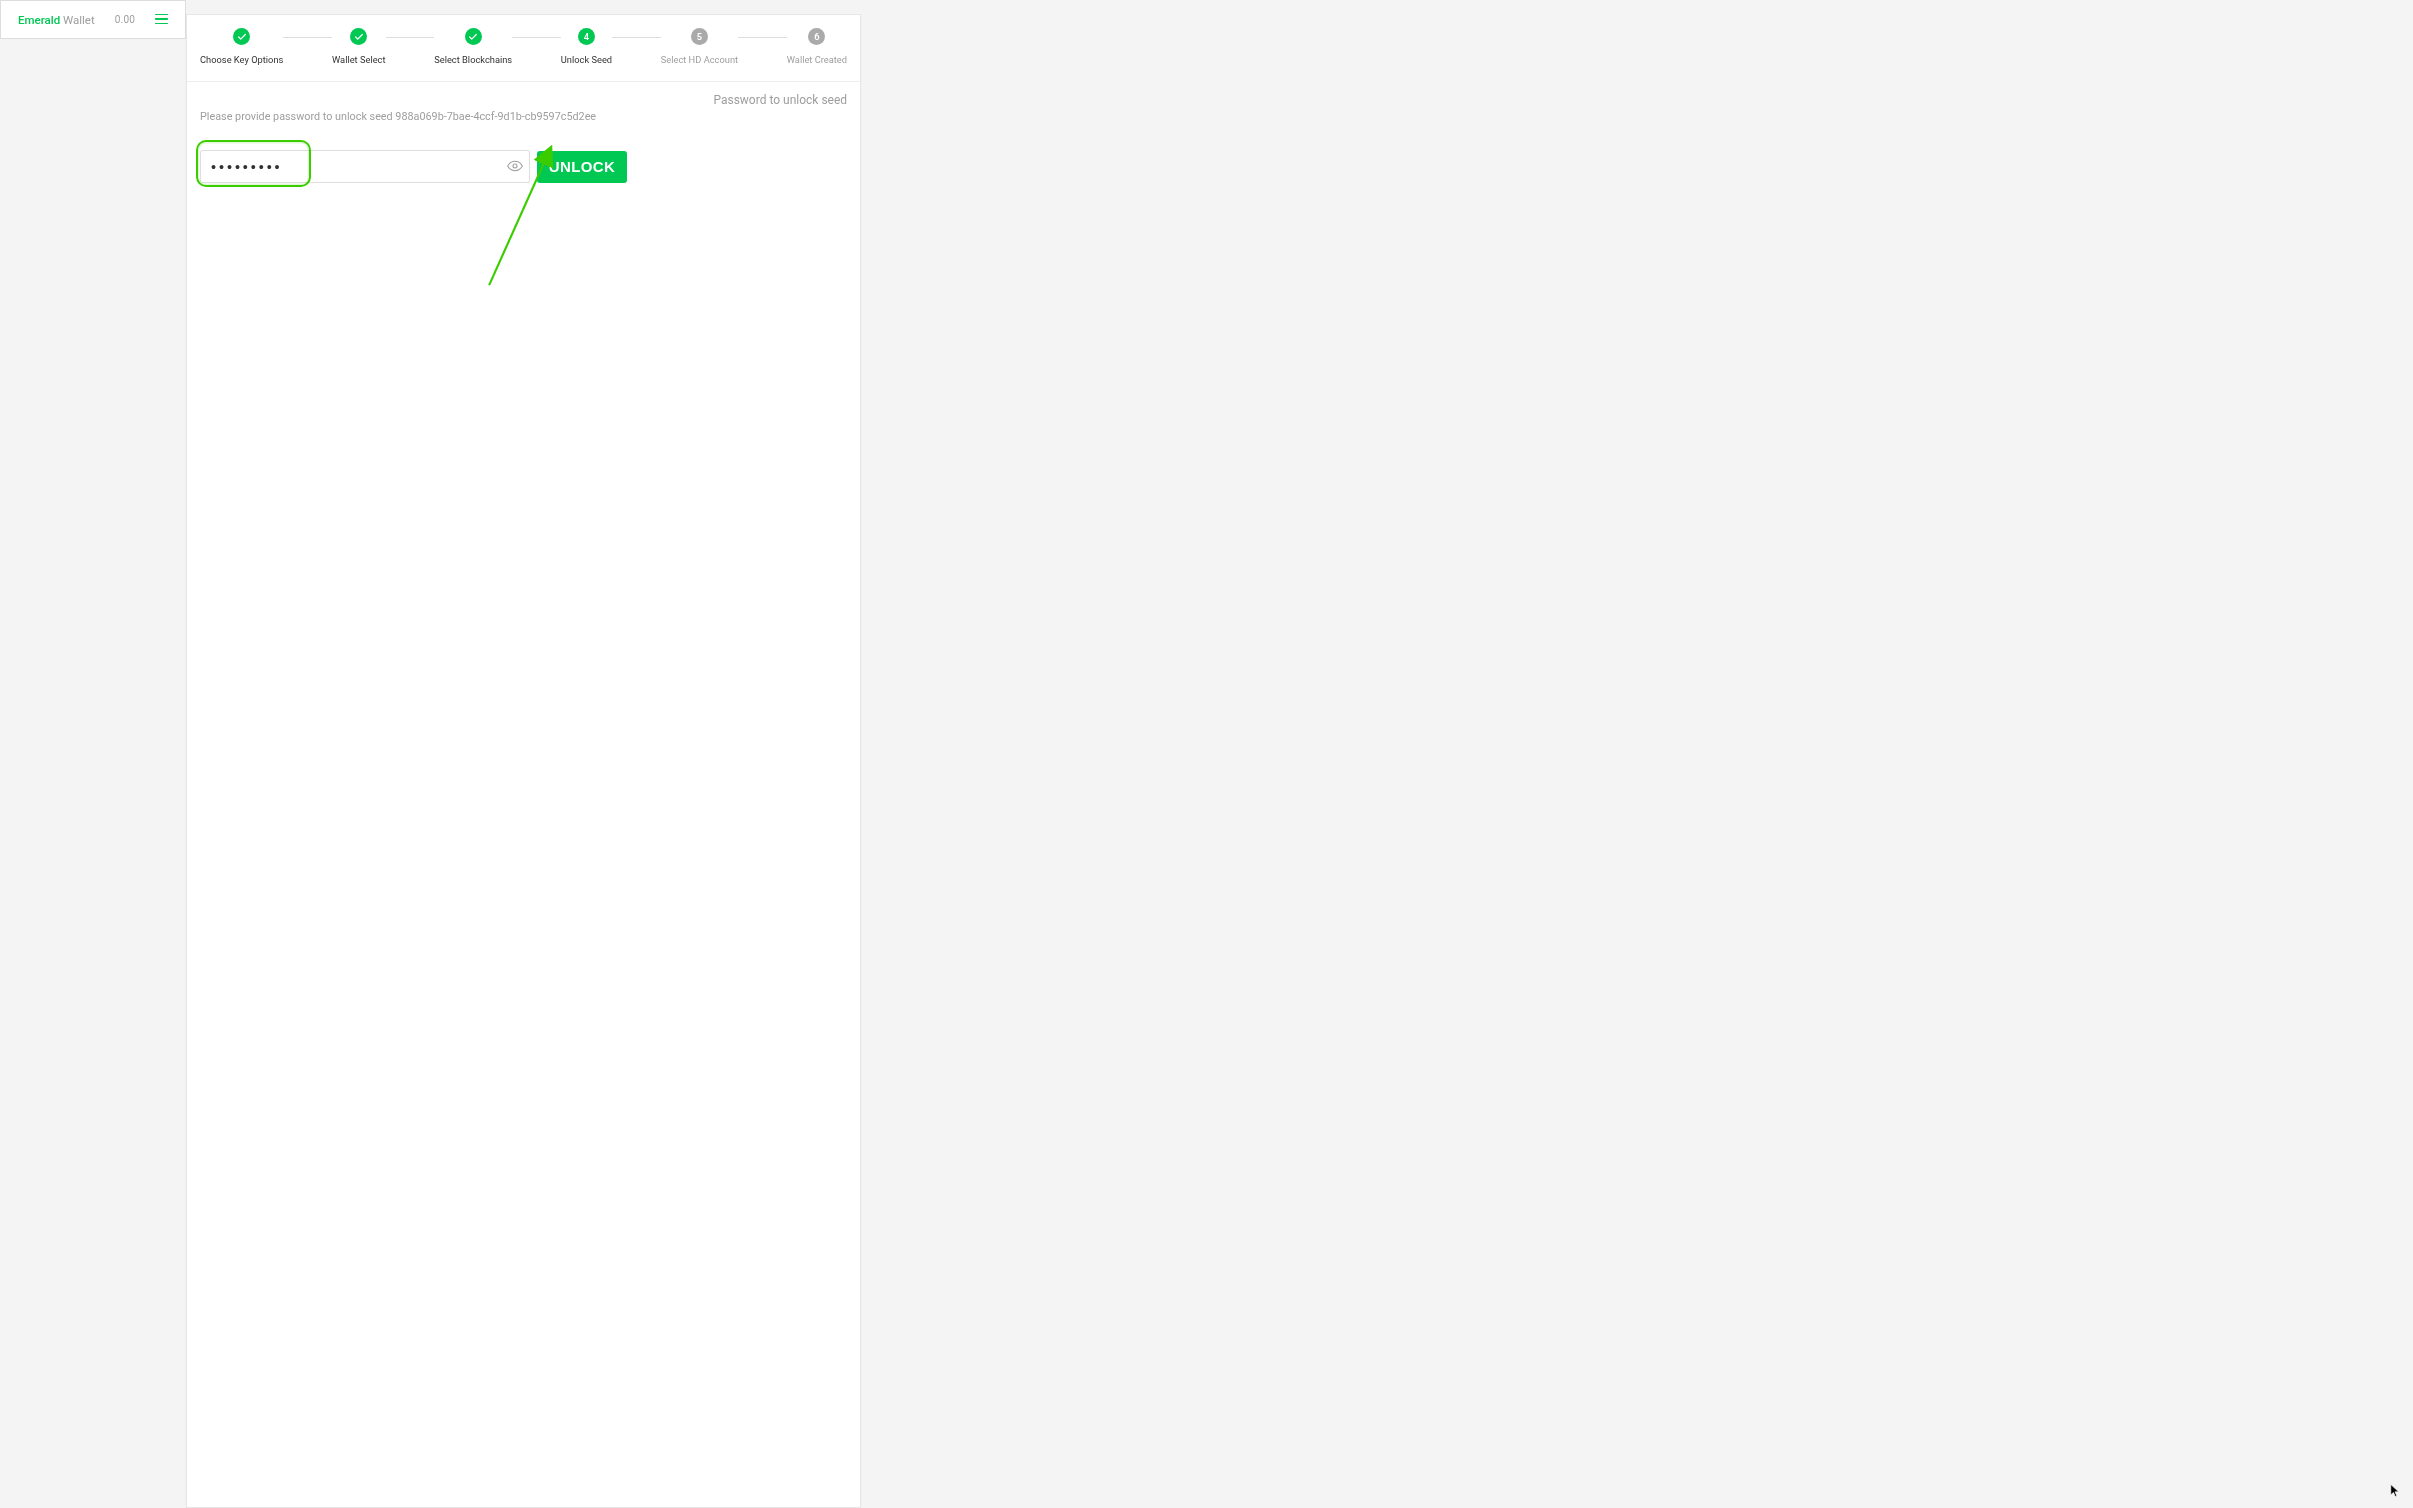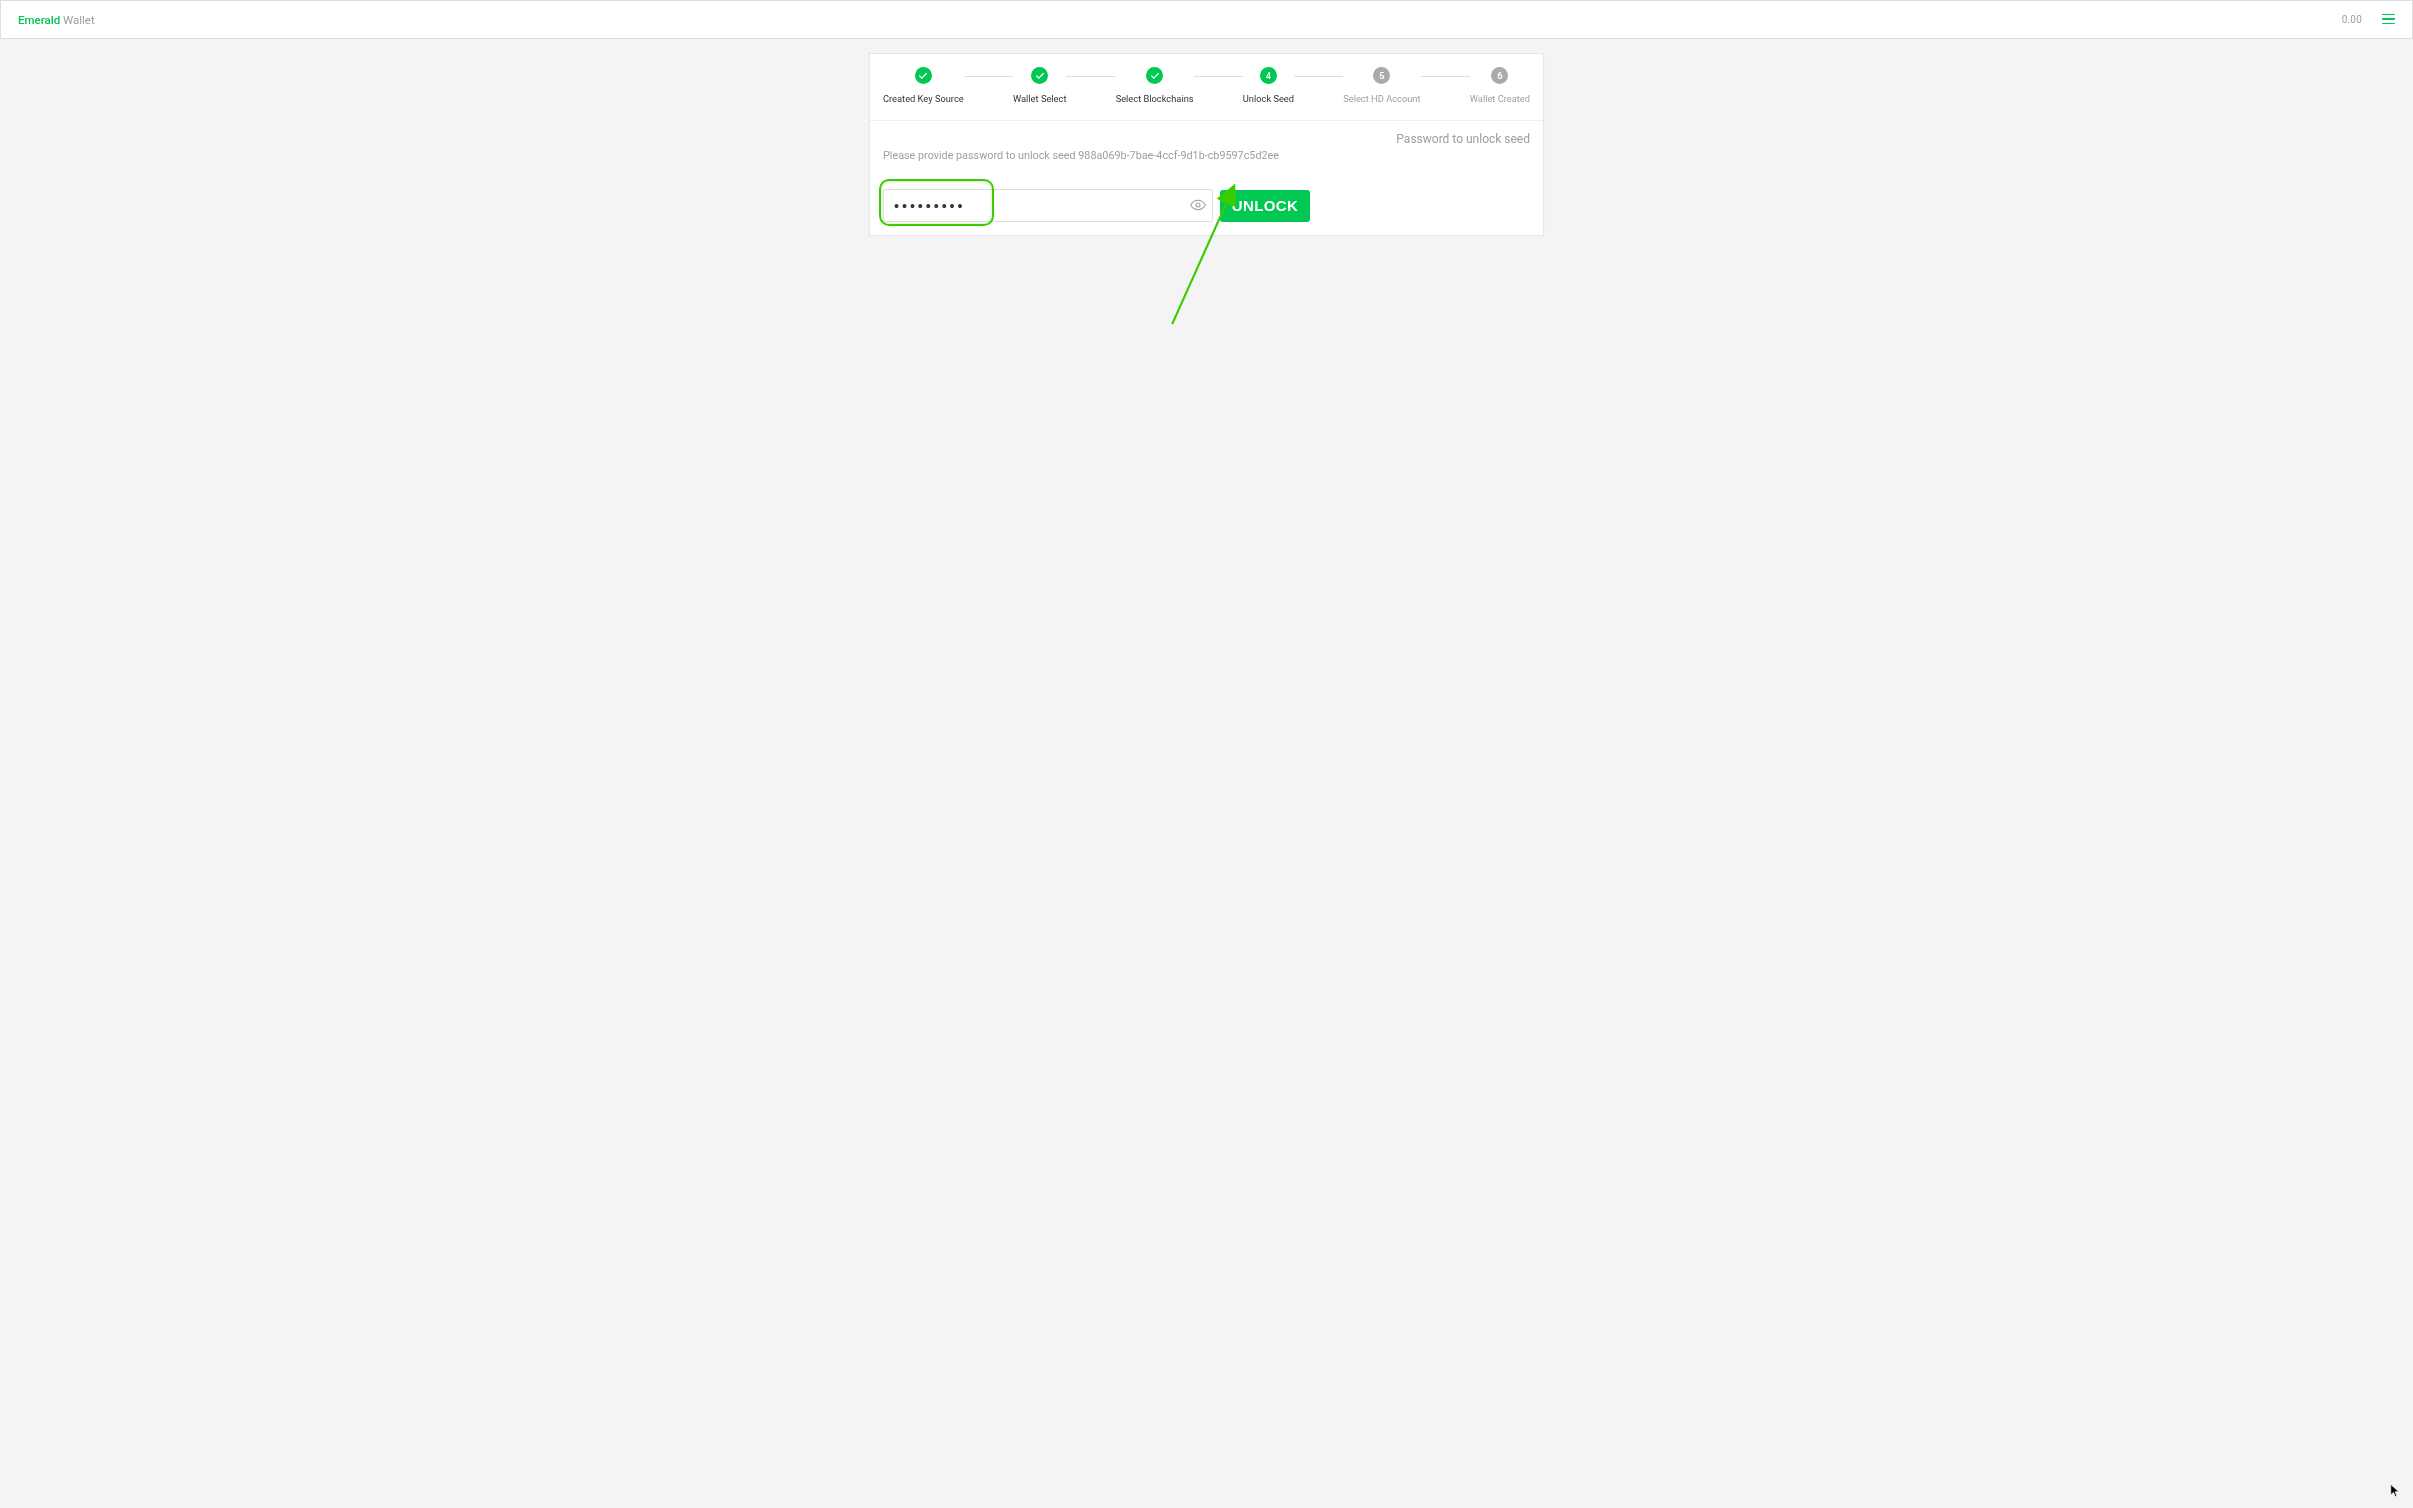--- a/index.html
+++ b/index.html
@@ -8,21 +8,21 @@
       font-family: -apple-system, BlinkMacSystemFont, "Segoe UI", Roboto, Helvetica, Arial, sans-serif;
       background: #f4f4f4;
       color: #333;
       font-size: 10px;
     }
 
     .app-frame {
       width: 100%;
       min-height: 100vh;
       display: flex;
-      flex-direction: column;
+      flex-direction: row;
     }
 
     .topbar {
       background: #fff;
       border: 0.7px solid #ddd;
       height: 39px;
       display: flex;
       align-items: center;
       justify-content: space-between;
       padding: 0 17px;
@@ -133,21 +133,21 @@
     <div class="card rel">
 
       <div class="stepper">
 
         <div class="step">
           <div class="step-circle done">
             <svg class="check-svg" viewBox="0 0 24 24" fill="none" stroke="#fff" stroke-width="3" stroke-linecap="round" stroke-linejoin="round">
                 <polyline points="20 6 9 17 4 12"></polyline>
               </svg>
           </div>
-          <div class="step-label">Created Key Source</div>
+          <div class="step-label">Choose Key Options</div>
         </div>
         <div class="step-line"></div>
 
         <div class="step">
           <div class="step-circle done">
             <svg class="check-svg" viewBox="0 0 24 24" fill="none" stroke="#fff" stroke-width="3" stroke-linecap="round" stroke-linejoin="round">
                 <polyline points="20 6 9 17 4 12"></polyline>
               </svg>
           </div>
           <div class="step-label">Wallet Select</div>

